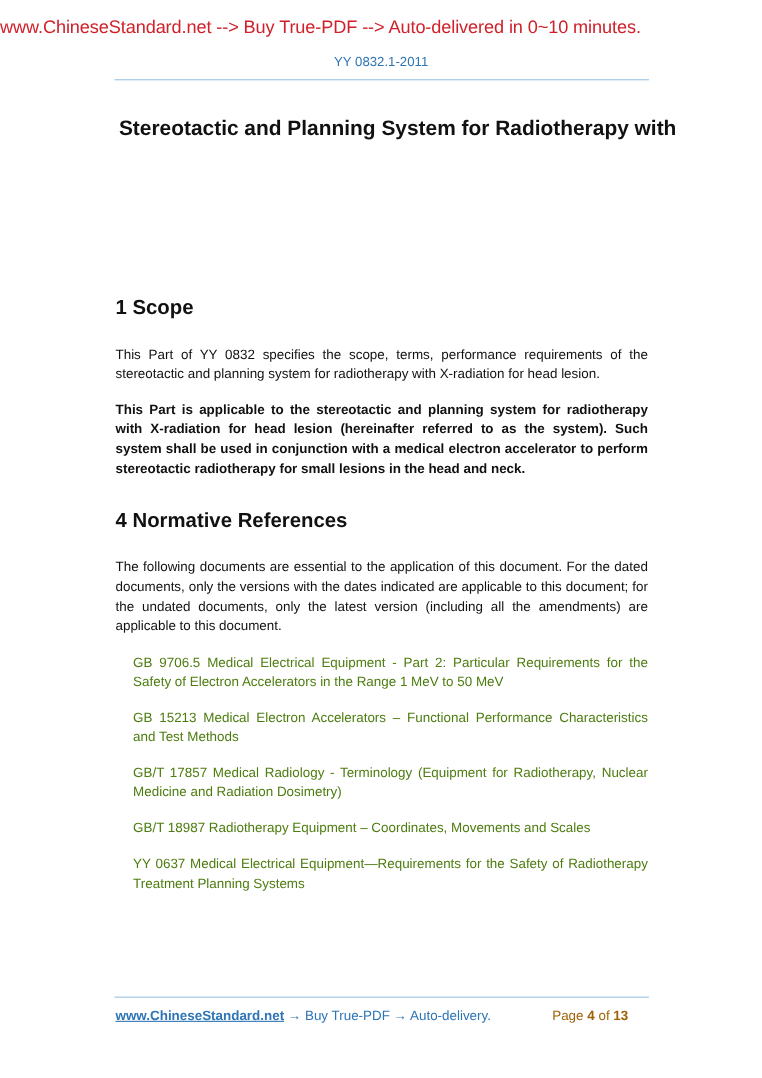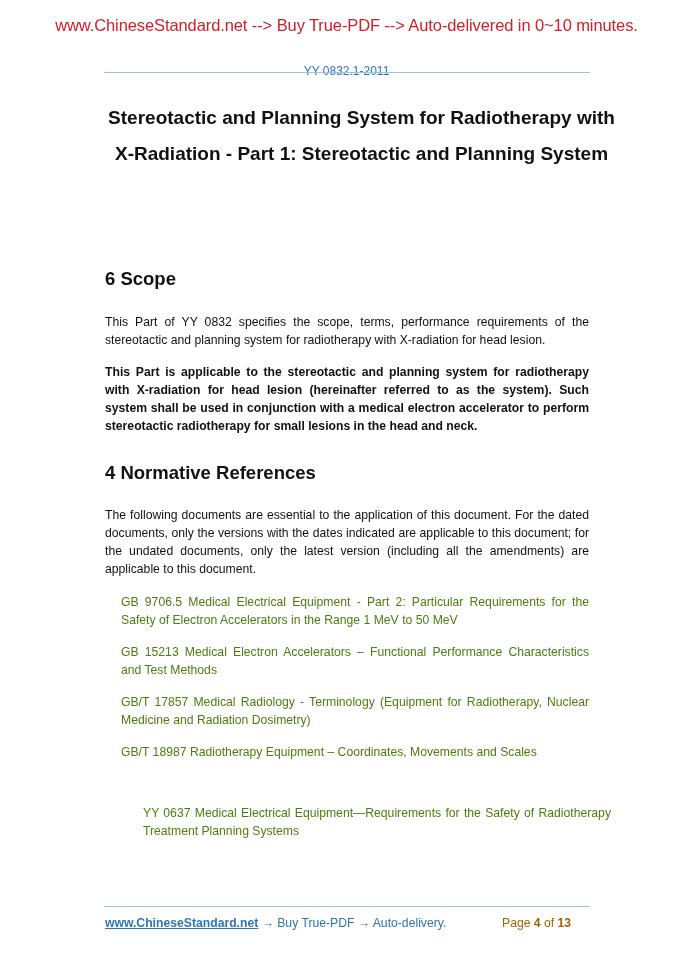--- a/index.html
+++ b/index.html
@@ -1,27 +1,27 @@
 <!DOCTYPE html>
 <html><head>
   <meta charset="utf-8">
   <style>
     html, body { margin: 0; padding: 0; background: #ffffff; }
     body {
       width: 693px; height: 980px; position: relative; overflow: hidden;
       font-family: "Liberation Sans", sans-serif; color: #111;
     }
     .banner {
-      position: absolute; top: 16px; left: 0; width: 693px; text-align: center;
+      position: absolute; top: 16px; left: 0; width: 693px; 
       color: #d0202a; font-size: 16.5px; letter-spacing: -0.1px;
       text-decoration: none;
     }
     .docnum {
       position: absolute; top: 49px; left: 0; width: 693px; text-align: center;
-      color: #2e75b6; font-size: 12px; margin-top: 15px;
+      color: #2e75b6; font-size: 12px;
     }
     .hr-top {
       position: absolute; top: 72px; left: 104px; width: 486px; height: 0;
       border-top: 1px solid #9cc3e2;
     }
     .title {
       position: absolute; top: 100px; left: 105px; width: 513px; text-align: center;
       font-weight: bold; font-size: 19px; line-height: 36px; color: #111;
     }
     .h1 {
@@ -50,35 +50,34 @@
   </style>
 </head>
 <body>
 
 <div class="banner">www.ChineseStandard.net --&gt; Buy True-PDF --&gt; Auto-delivered in 0~10 minutes.</div>
 <div class="docnum">YY 0832.1-2011</div>
 <div class="hr-top"></div>
 
 <div class="title">
   <div>Stereotactic and Planning System for Radiotherapy with</div>
-  <div>X-Radiation - Part 1: Stereotactic and Planning System</div>
 </div>
 
-<div class="h1" style="top:268px;">6 Scope</div>
+<div class="h1" style="top:268px;">1 Scope</div>
 <div class="para" style="top:313px;">This Part of YY 0832 specifies the scope, terms, performance requirements of the stereotactic and planning system for radiotherapy with X-radiation for head lesion.</div>
 <div class="para" style="top:363px;font-weight:bold;">This Part is applicable to the stereotactic and planning system for radiotherapy with X-radiation for head lesion (hereinafter referred to as the system). Such system shall be used in conjunction with a medical electron accelerator to perform stereotactic radiotherapy for small lesions in the head and neck.</div>
 
 <div class="h1" style="top:462px;">4 Normative References</div>
 <div class="para" style="top:506px;">The following documents are essential to the application of this document. For the dated documents, only the versions with the dates indicated are applicable to this document; for the undated documents, only the latest version (including all the amendments) are applicable to this document.</div>
 
 <div class="ref" style="top:593px;">GB 9706.5 Medical Electrical Equipment - Part 2: Particular Requirements for the Safety of Electron Accelerators in the Range 1 MeV to 50 MeV</div>
 <div class="ref" style="top:643px;">GB 15213 Medical Electron Accelerators – Functional Performance Characteristics and Test Methods</div>
 <div class="ref" style="top:693px;">GB/T 17857 Medical Radiology - Terminology (Equipment for Radiotherapy, Nuclear Medicine and Radiation Dosimetry)</div>
 <div class="ref" style="top:743px;">GB/T 18987 Radiotherapy Equipment – Coordinates, Movements and Scales</div>
-<div class="ref" style="top:804px;margin-left:22px;">YY 0637 Medical Electrical Equipment—Requirements for the Safety of Radiotherapy Treatment Planning Systems</div>
+<div class="ref" style="top:776px;">YY 0637 Medical Electrical Equipment—Requirements for the Safety of Radiotherapy Treatment Planning Systems</div>
 
 <div class="hr-bottom"></div>
 <div class="footer-left">
   <a>www.ChineseStandard.net</a><span> → Buy True-PDF → Auto-delivery.</span>
 </div>
 <div class="footer-right">
   <span>Page </span><b>4</b><span> of </span><b>13</b>
 </div>
 
 </body></html>

